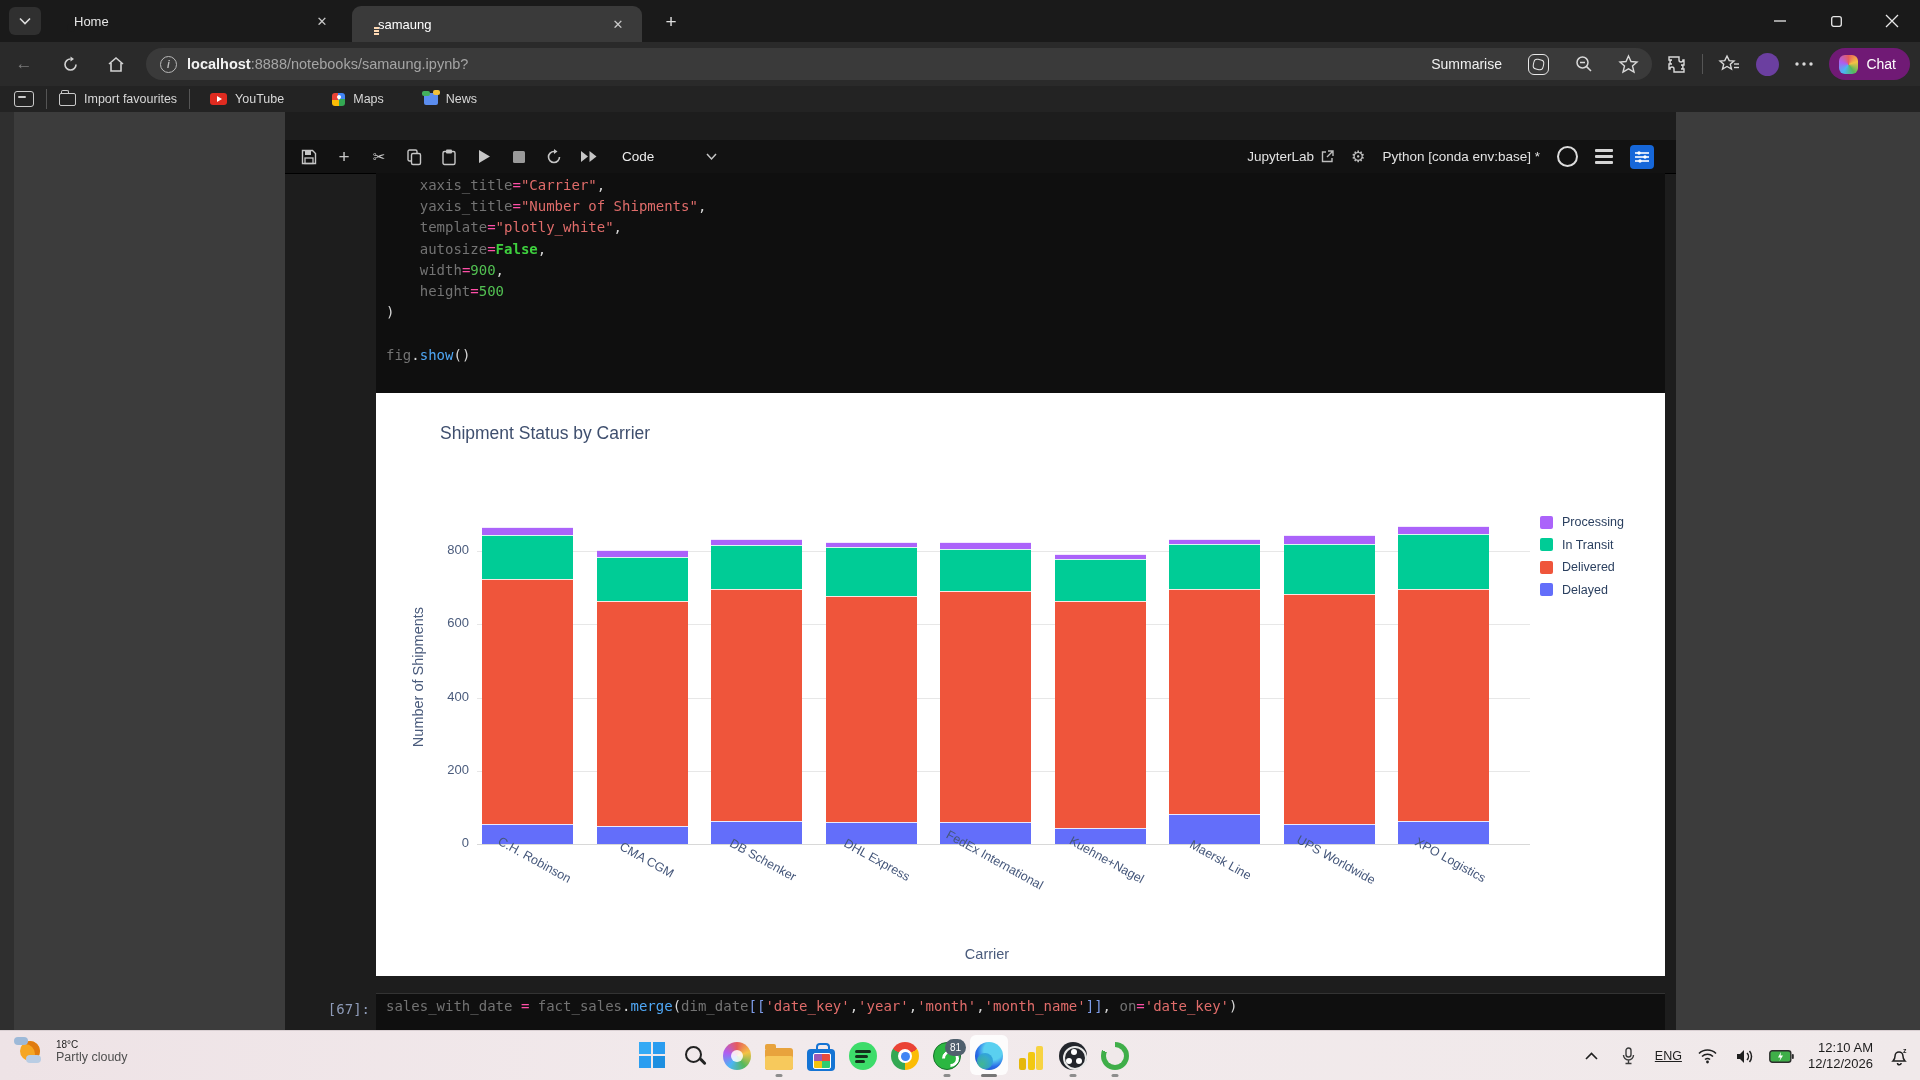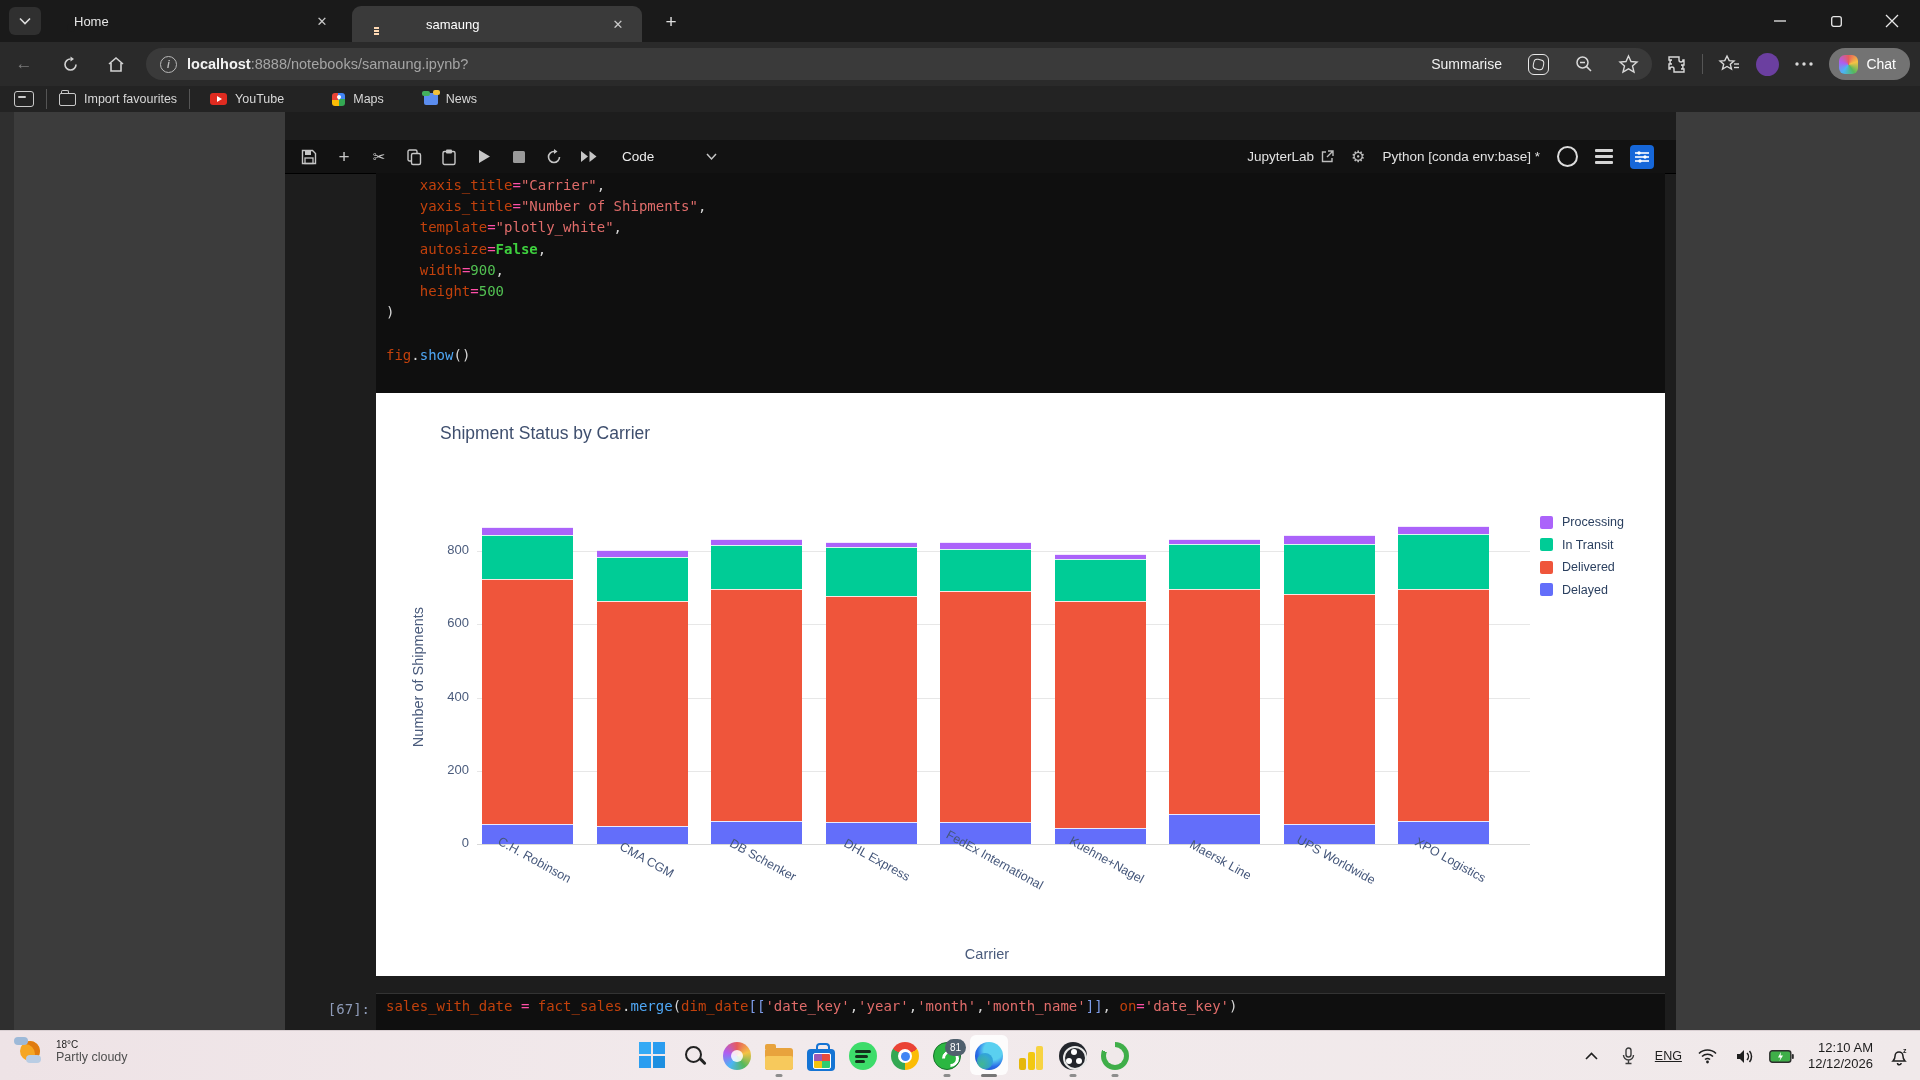--- a/index.html
+++ b/index.html
@@ -5,21 +5,21 @@
   html,body{margin:0;padding:0;background:#000;}
   #screen{position:relative;width:1920px;height:1080px;overflow:hidden;
     font-family:"Liberation Sans",sans-serif;background:#3c3c3c;}
 
   
   #titlebar{position:absolute;left:0;top:0;width:1920px;height:42px;background:#1a1a1a;}
   .tabsearch-btn{position:absolute;left:9px;top:7px;width:32px;height:28px;background:#303030;
     border-radius:6px;display:flex;align-items:center;justify-content:center;color:#dcdcdc;}
   .tab{position:absolute;display:flex;align-items:center;color:#e6e6e6;font-size:13px;}
   #tab-home{left:48px;top:0;width:298px;height:42px;}
-  #tab-samaung{left:352px;top:6px;width:290px;height:36px;background:#3a3a3a;border-radius:9px 9px 0 0;color:#fff;gap:48px;}
+  #tab-samaung{left:352px;top:6px;width:290px;height:36px;background:#3a3a3a;border-radius:9px 9px 0 0;color:#fff;}
   .tab .favicon{margin:0 10px 0 16px;}
   .tab .tab-close{margin-left:auto;margin-right:14px;color:#c9c9c9;font-size:13px;width:20px;height:20px;
     display:flex;align-items:center;justify-content:center;border-radius:4px;}
   .jup-ring{width:14px;height:14px;border-radius:50%;
     background:conic-gradient(#e8751a 0 130deg,transparent 130deg 160deg,#e8751a 160deg 310deg,transparent 310deg 360deg);position:relative;}
   .jup-ring::after{content:"";position:absolute;left:3px;top:3px;width:8px;height:8px;border-radius:50%;background:#1a1a1a;}
   .book-ico{width:13px;height:15px;background:#e8751a;border-radius:2px 3px 3px 2px;position:relative;}
   .book-ico::before{content:"";position:absolute;left:2px;top:0;bottom:0;width:2px;background:#b55a12;}
   .book-ico::after{content:"";position:absolute;left:6px;top:3px;width:5px;height:1.5px;background:#ffd9b3;box-shadow:0 3px 0 #ffd9b3,0 6px 0 #ffd9b3;}
   .newtab-btn{position:absolute;left:658px;top:9px;width:26px;height:26px;color:#dedede;font-size:19px;
@@ -41,21 +41,21 @@
   .url-text .host{color:#f2f2f2;font-weight:bold;}
   .pill-right{margin-left:auto;display:flex;align-items:center;gap:26px;margin-right:14px;color:#e8e8e8;}
   .summarise-label{font-size:14px;color:#f0f0f0;}
   .copilot-ico{width:19px;height:19px;border-radius:6px;
     background:conic-gradient(#e65c5c,#f5c244,#55b85c,#4ab5f5,#b05cf0,#e65c5c);position:relative;}
   .copilot-ico.mono{background:transparent;border:1.6px solid #e8e8e8;}
   .copilot-ico.mono::after{content:"";position:absolute;left:4px;top:4px;right:4px;bottom:4px;border:1.6px solid #e8e8e8;border-radius:4px;transform:rotate(12deg);}
   .addr-right{position:absolute;right:0;top:0;height:44px;display:flex;align-items:center;gap:16px;padding-right:10px;color:#d9d9d9;}
   .vdiv{width:1px;height:20px;background:#555;}
   .avatar{width:23px;height:23px;border-radius:50%;background:#6b3fa0;}
-  .chat-pill{display:flex;align-items:center;gap:8px;background:#737373;border-radius:16px;height:32px;padding:0 14px 0 10px;}
+  .chat-pill{display:flex;align-items:center;gap:8px;background:#701a75;border-radius:16px;height:32px;padding:0 14px 0 10px;}
   .chat-label{font-size:14px;color:#fff;}
 
   
   #favbar{position:absolute;left:0;top:86px;width:1920px;height:26px;background:#232323;
     display:flex;align-items:center;font-size:12.5px;color:#d8d8d8;}
   #favbar .item{display:flex;align-items:center;gap:8px;margin:0 12px;}
   .sidebar-ico{width:18px;height:14px;border:1.5px solid #c9c9c9;border-radius:3px;position:relative;margin-left:14px;}
   .sidebar-ico::after{content:"";position:absolute;left:3px;top:4px;width:8px;height:2px;background:#c9c9c9;border-radius:1px;}
   .folder-ico{width:15px;height:11px;border:1.5px solid #c9c9c9;border-radius:2px;position:relative;}
   .folder-ico::before{content:"";position:absolute;left:1px;top:-4px;width:6px;height:3px;border:1.5px solid #c9c9c9;border-bottom:none;border-radius:2px 2px 0 0;}
@@ -81,21 +81,21 @@
   .kernel-circle{width:17px;height:17px;border:2px solid #dcdcdc;border-radius:50%;}
   .hamburger{display:flex;flex-direction:column;gap:3px;}
   .hamburger span{display:block;width:18px;height:3px;background:#d4d4d4;border-radius:1px;}
   .panel-blue{width:24px;height:24px;background:#1667d9;border-radius:4px;display:flex;align-items:center;justify-content:center;}
 
   .code-cell{position:absolute;left:91px;width:1289px;background:#0f0f0f;}
   #cell1{top:61px;height:319px;border-bottom:1px solid #3a3a3a;}
   #cell2{top:881px;height:37px;border-top:1px solid #333;}
   pre.code{margin:0;padding:2px 0 0 10px;font-family:"DejaVu Sans Mono",monospace;font-size:14px;line-height:21.2px;}
   .code-line{white-space:pre;min-height:21.2px;}
-  .tk-p{color:#d6d6d6}.tk-v{color:#c2410c}.tk-o{color:#ff4fa7}.tk-s{color:#e06c6a}
+  .tk-p{color:#d6d6d6}.tk-v{color:#737373}.tk-o{color:#ff4fa7}.tk-s{color:#e06c6a}
   .tk-k{color:#3ecf3e;font-weight:bold}.tk-n{color:#52c152}.tk-f{color:#4fa7f5}.tk-b{color:#7e9ce8}
   #prompt2{position:absolute;left:30px;top:889px;width:55px;text-align:right;
     font-family:"DejaVu Sans Mono",monospace;font-size:14px;color:#8e9bb8;}
 
   
   #output{position:absolute;left:91px;top:281px;width:1289px;height:583px;background:#fff;}
   #chart-title{position:absolute;left:64px;top:30px;font-size:17.5px;color:#3f4f6e;}
   #plot{position:absolute;left:101px;top:98px;width:1053px;height:353px;}
   .grid{position:absolute;left:0;width:100%;height:1px;background:#e7e7e7;}
   .xaxis-line{position:absolute;left:0;top:353px;width:100%;height:1px;background:#d8d8d8;}

